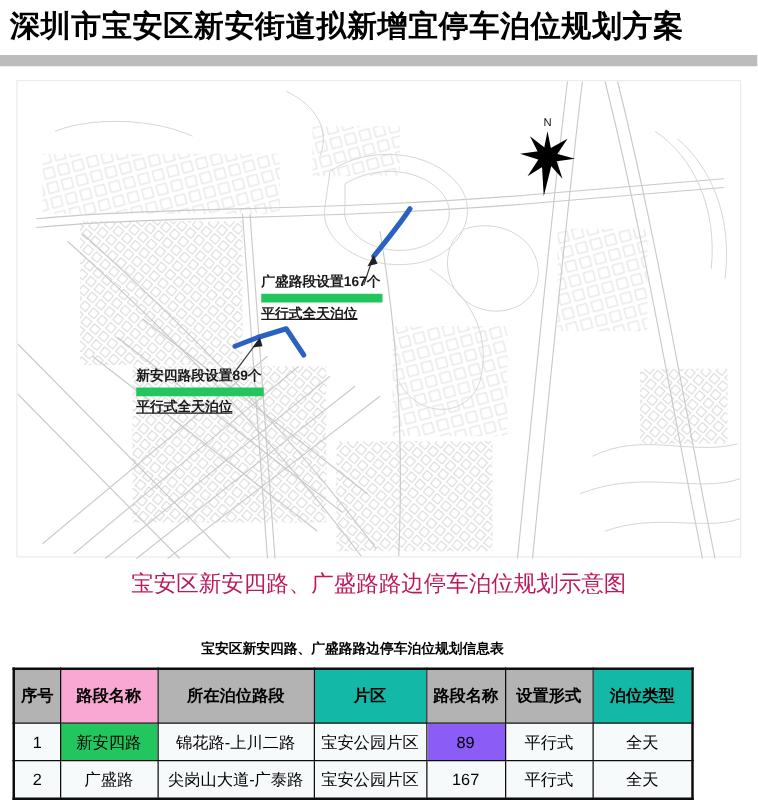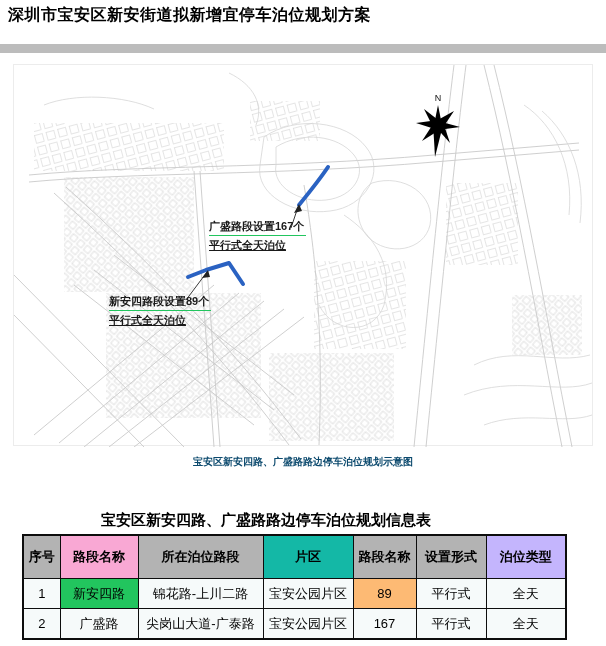--- a/index.html
+++ b/index.html
@@ -2,46 +2,46 @@
 <html><head>
 <meta charset="utf-8">
 <style>
   html,body{margin:0;padding:0;}
   body{
     width:606px;height:646px;background:#ffffff;position:relative;overflow:hidden;
     font-family:"Liberation Sans","DejaVu Sans",sans-serif;color:#000;
   }
   .page-title{
     position:absolute;left:8px;top:5px;width:594px;
-    font-size:16px;font-weight:bold;letter-spacing:0.5px;white-space:nowrap;color:#000;
+    font-size:24px;font-weight:bold;letter-spacing:0.5px;white-space:nowrap;color:#000;
   }
   .title-bar{
     position:absolute;left:0;top:44px;width:606px;height:9px;background:#bcbcbc;
   }
   .map-wrap{
     position:absolute;left:13px;top:64px;width:580px;height:382px;background:#fff;
     border:1px solid #ececec;box-sizing:border-box;
   }
   .map-wrap svg{position:absolute;left:0;top:0;}
   .map-ann{
     position:absolute;font-size:11px;font-weight:600;color:#1a1a1a;line-height:1.0;
     white-space:nowrap;z-index:3;
   }
-  .map-ann .l1{display:inline-block;border-bottom:1px solid #22c55e;padding:0 2px 3px 0;}
+  .map-ann .l1{display:inline-block;border-bottom:7px solid #22c55e;padding:0 2px 3px 0;}
   .map-ann .l2{margin-top:4px;text-decoration:underline;}
   .map-caption{
     position:absolute;left:0;top:455px;width:606px;text-align:center;
-    font-size:10px;font-weight:bold;color:#0c4a6e;
+    font-size:18px;font-weight:normal;color:#be185d;
   }
   .table-title{
-    position:absolute;left:0;top:511px;width:532px;text-align:center;
-    font-size:15px;font-weight:bold;color:#000;
+    position:absolute;left:16px;top:511px;width:532px;text-align:center;
+    font-size:11px;font-weight:bold;color:#000;
   }
   table.info{
-    position:absolute;left:22px;top:534px;width:543px;
+    position:absolute;left:10px;top:534px;width:543px;
     border-collapse:collapse;table-layout:fixed;
     border:2.5px solid #0d0d0d;font-size:13px;padding-left:29px;
   }
   table.info th, table.info td{
     border:1.6px solid #0d0d0d;text-align:center;vertical-align:middle;
     padding:0 2px;overflow:hidden;white-space:nowrap;
   }
   table.info th{height:42px;font-weight:bold;font-size:13px;}
   table.info td{height:29px;}
   .c0{width:37px}.c1{width:78px}.c2{width:125px}.c3{width:90px}.c4{width:63px}.c5{width:70px}.c6{width:80px}
@@ -165,30 +165,30 @@
       <col class="c6">
   </colgroup>
   <thead>
     <tr>
       <th style="background:#b3b3b3">序号</th>
       <th style="background:#f9a8d4">路段名称</th>
       <th style="background:#b3b3b3">所在泊位路段</th>
       <th style="background:#14b8a6">片区</th>
       <th style="background:#b3b3b3">路段名称</th>
       <th style="background:#b3b3b3">设置形式</th>
-      <th style="background:#c4b5fd">泊位类型</th>
+      <th style="background:#14b8a6">泊位类型</th>
     </tr>
   </thead>
   <tbody>
     <tr>
       <td style="background:#f6fafa">1</td>
       <td style="background:#22c55e">新安四路</td>
       <td style="background:#f6fafa">锦花路-上川二路</td>
       <td style="background:#f6fafa">宝安公园片区</td>
-      <td style="background:#fdba74">89</td>
+      <td style="background:#8b5cf6">89</td>
       <td style="background:#f6fafa">平行式</td>
       <td style="background:#f6fafa">全天</td>
     </tr>
     <tr>
       <td style="background:#f6fafa">2</td>
       <td style="background:#f6fafa">广盛路</td>
       <td style="background:#f6fafa">尖岗山大道-广泰路</td>
       <td style="background:#f6fafa">宝安公园片区</td>
       <td style="background:#f6fafa">167</td>
       <td style="background:#f6fafa">平行式</td>

